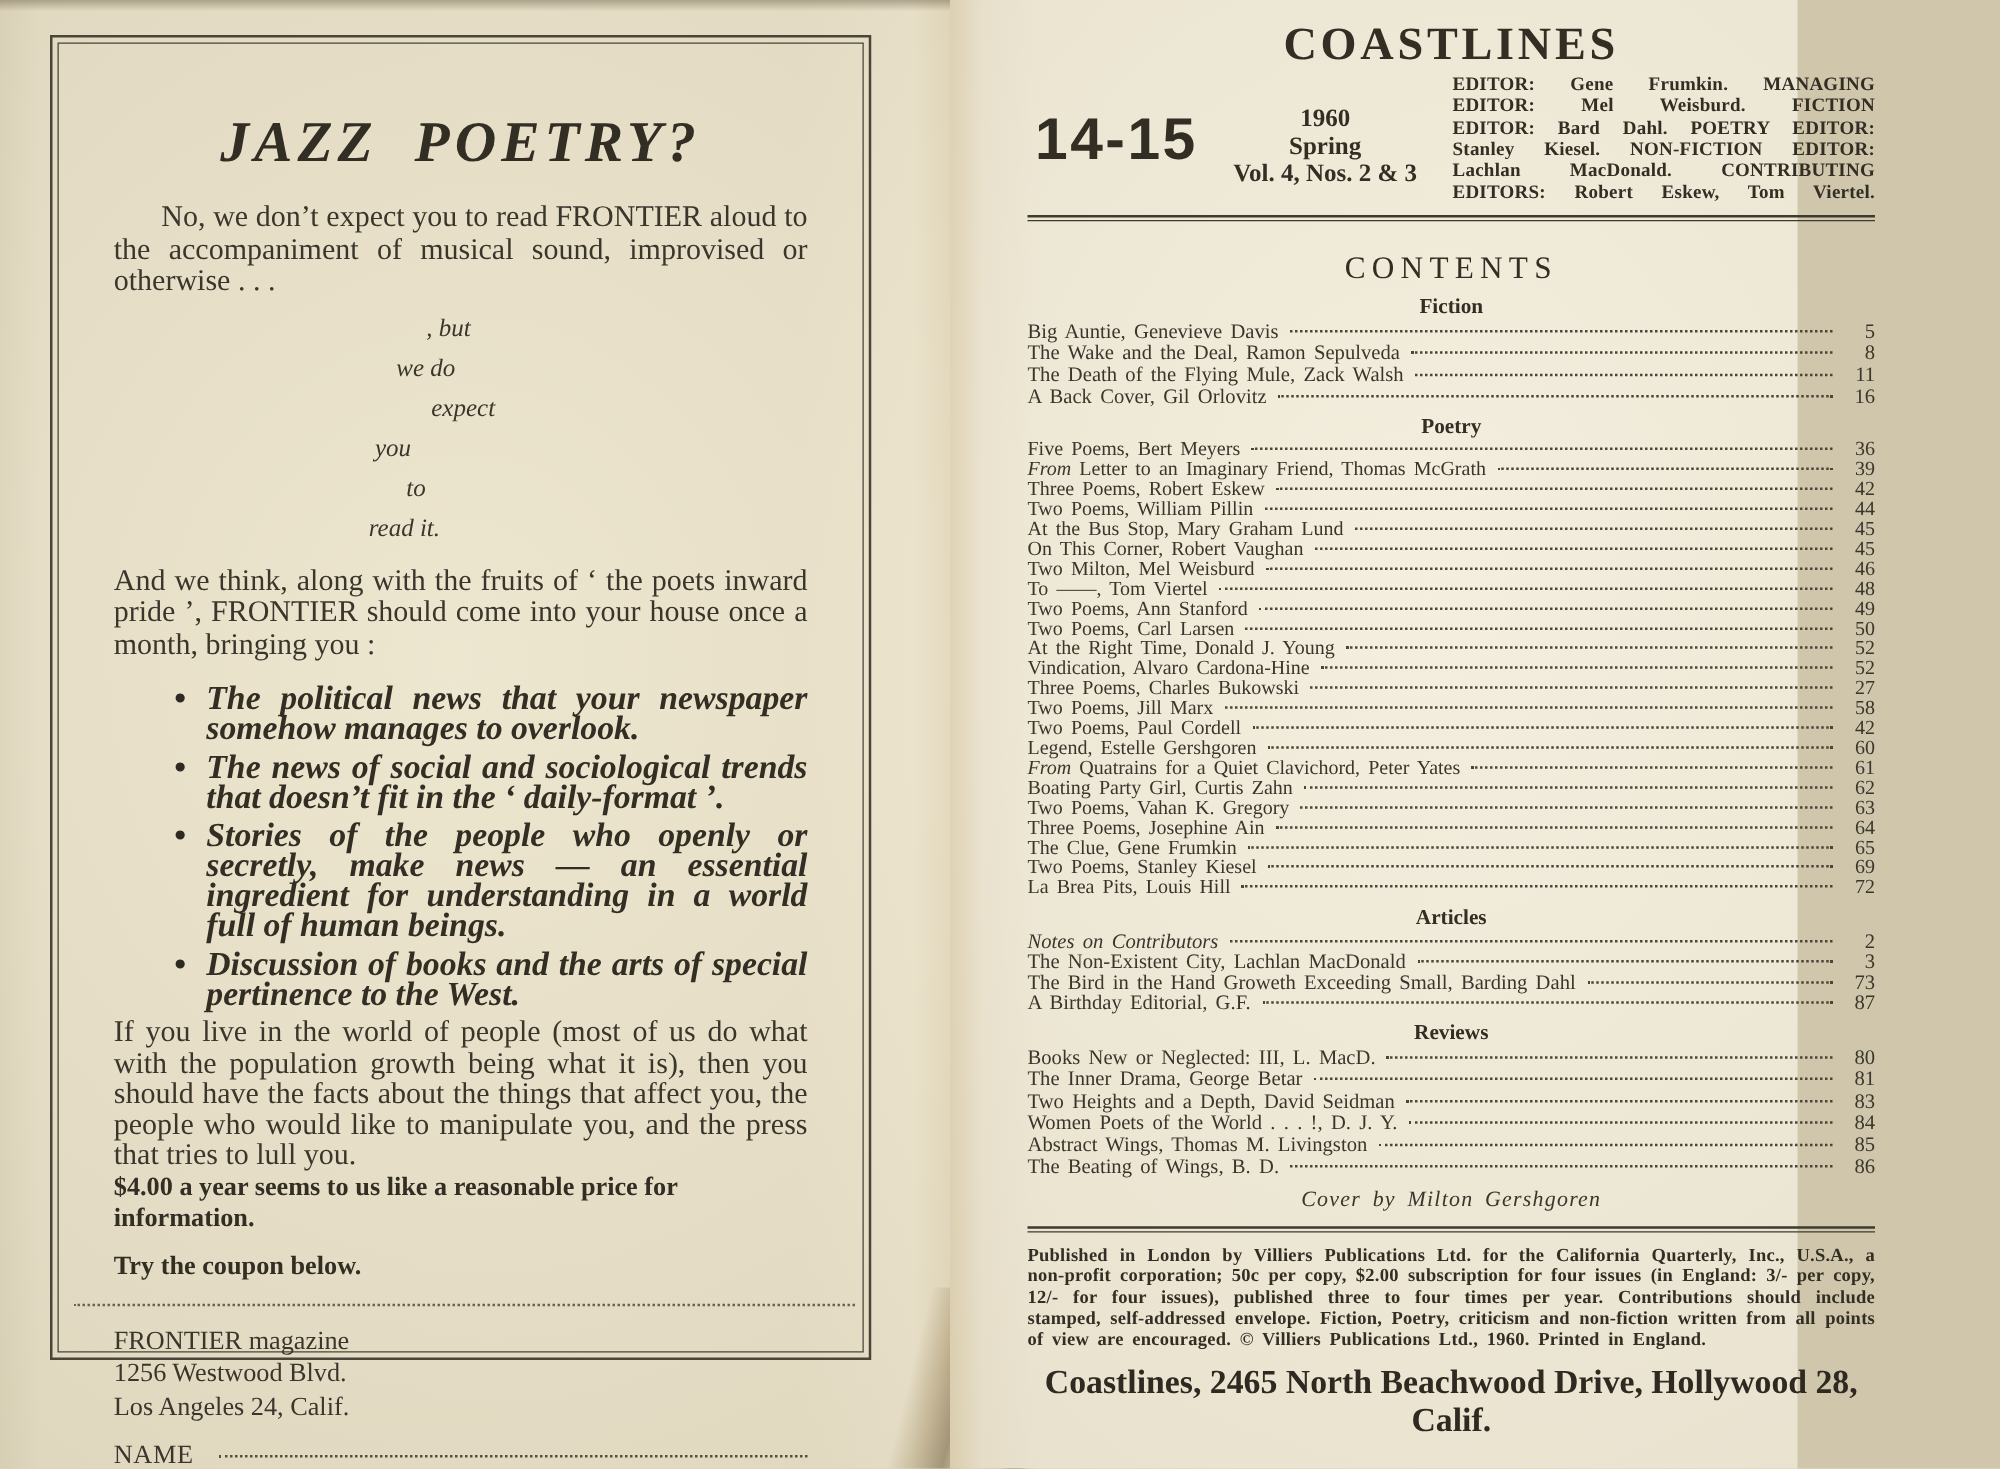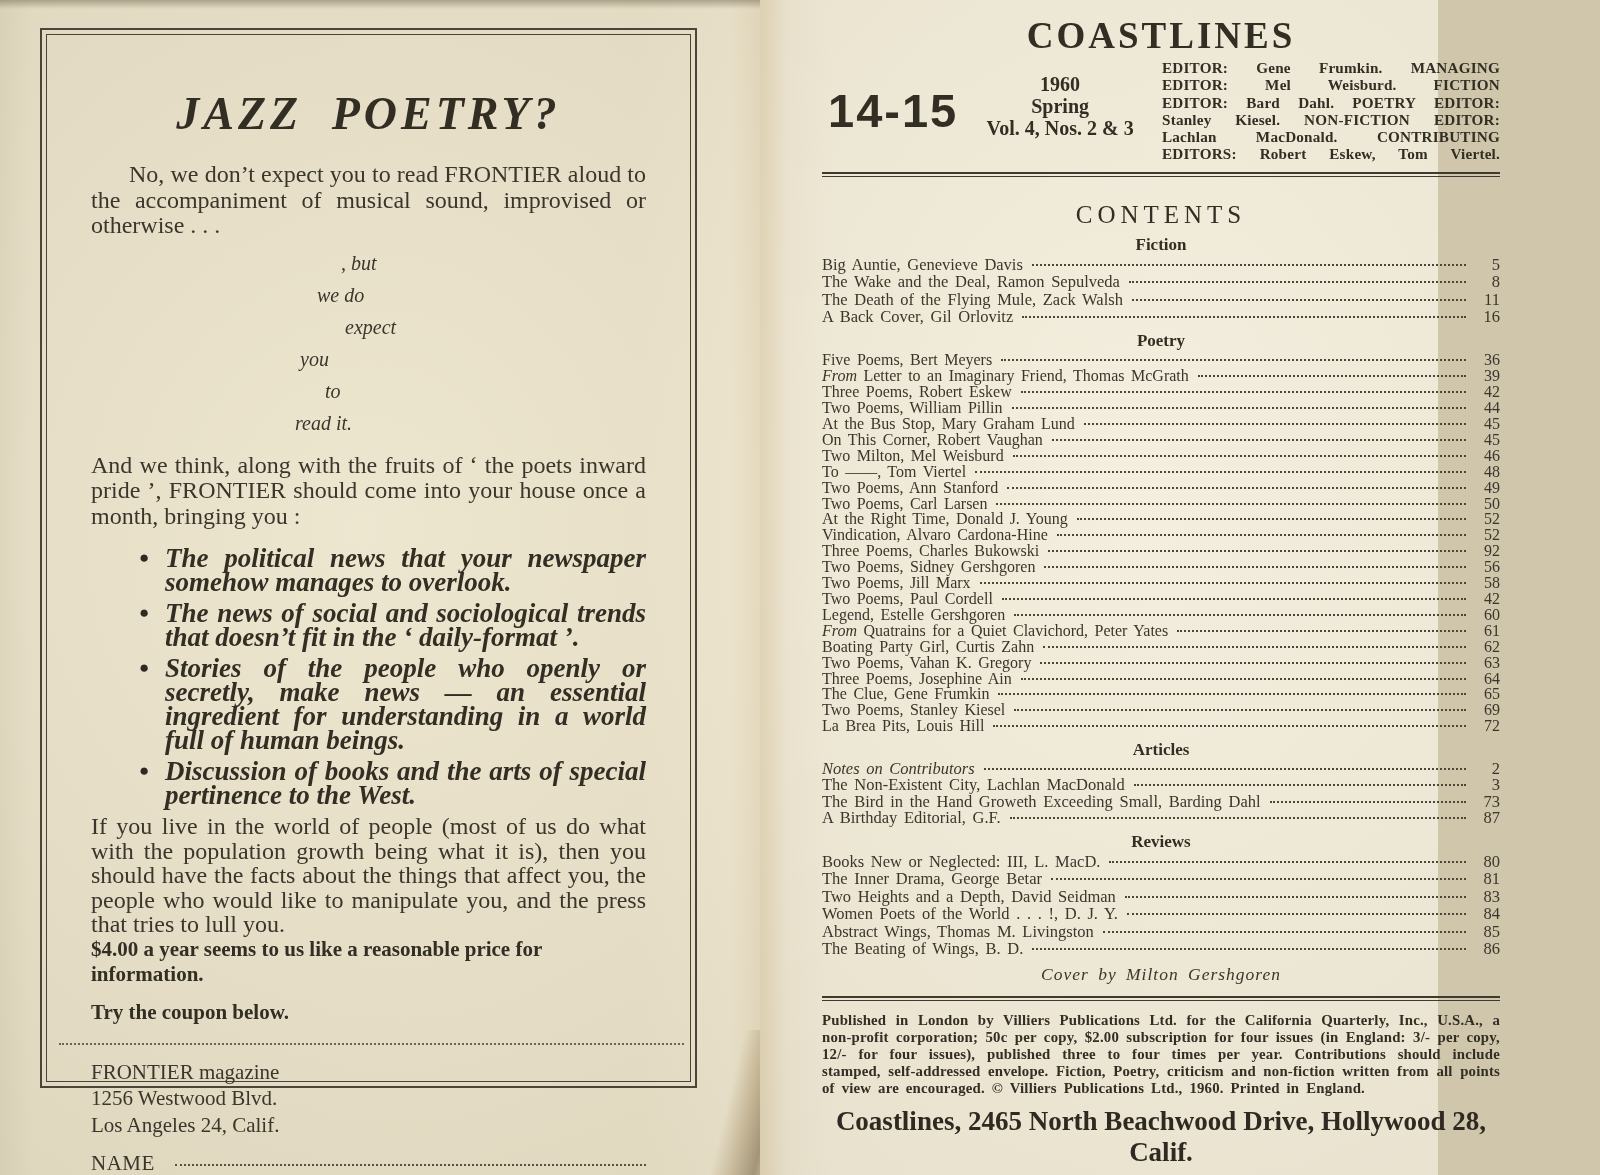--- a/index.html
+++ b/index.html
@@ -57,21 +57,21 @@
   .page-right{position:absolute;left:760px;top:0;width:678px;height:1175px;
     background:linear-gradient(90deg,#e3d6b6 0,#efe7d2 26px,#f2ecd9 70px,#f3eddb 700px,#eee6cf 795px);}
   .page-right::before{content:"";position:absolute;inset:0;
     background:radial-gradient(130% 95% at 55% 40%,rgba(255,255,255,.12),rgba(100,85,50,.10));pointer-events:none;}
   .rp-content{position:absolute;left:62px;top:0;width:678px;}
 
   .masthead{margin-top:14px;text-align:center;font-size:37px;font-weight:bold;letter-spacing:3px;color:#332e24;}
   .header-row{display:flex;margin-top:0;}
   .issue-number{margin:26px 0 0 6px;font-family:"Liberation Sans","DejaVu Sans",sans-serif;
     font-weight:bold;font-size:47px;letter-spacing:2px;color:#332e24;}
-  .issue-block{margin:16px auto 0;text-align:center;font-weight:bold;font-size:20px;line-height:22px;color:#332e24;}
+  .issue-block{margin:27px auto 0;text-align:center;font-weight:bold;font-size:20px;line-height:22px;color:#332e24;}
   .editors{width:338px;margin-top:2px;font-weight:bold;font-size:15.2px;line-height:17.3px;letter-spacing:.2px;color:#332e24;}
   .editors-line{text-align:justify;text-align-last:justify;}
   .rule-heavy{margin-top:9px;height:2px;border-top:2px solid #3f3a30;border-bottom:1px solid #3f3a30;}
   .contents-title{margin-top:24px;text-align:center;font-weight:normal;font-size:25px;letter-spacing:5px;color:#332e24;}
   .section-heading{margin-top:6px;margin-bottom:1px;text-align:center;font-weight:bold;font-size:17px;color:#332e24;}
   .toc-row{display:flex;align-items:baseline;font-size:16.5px;line-height:17.4px;word-spacing:2.5px;}
   .sec-poetry .toc-row{font-size:16px;line-height:15.9px;}
   .sec-articles .toc-row{line-height:16.2px;}
   .toc-title{white-space:nowrap;}
   .toc-title em{font-style:italic;}
@@ -259,26 +259,21 @@
               <span class="toc-page">52</span>
             </div>
             <div class="toc-row">
               <span class="toc-title">Vindication, Alvaro Cardona-Hine</span>
               <span class="leader"></span>
               <span class="toc-page">52</span>
             </div>
             <div class="toc-row">
               <span class="toc-title">Three Poems, Charles Bukowski</span>
               <span class="leader"></span>
-              <span class="toc-page">92</span>
-            </div>
-            <div class="toc-row">
-              <span class="toc-title">Two Poems, Sidney Gershgoren</span>
-              <span class="leader"></span>
-              <span class="toc-page">56</span>
+              <span class="toc-page">27</span>
             </div>
             <div class="toc-row">
               <span class="toc-title">Two Poems, Jill Marx</span>
               <span class="leader"></span>
               <span class="toc-page">58</span>
             </div>
             <div class="toc-row">
               <span class="toc-title">Two Poems, Paul Cordell</span>
               <span class="leader"></span>
               <span class="toc-page">42</span>

